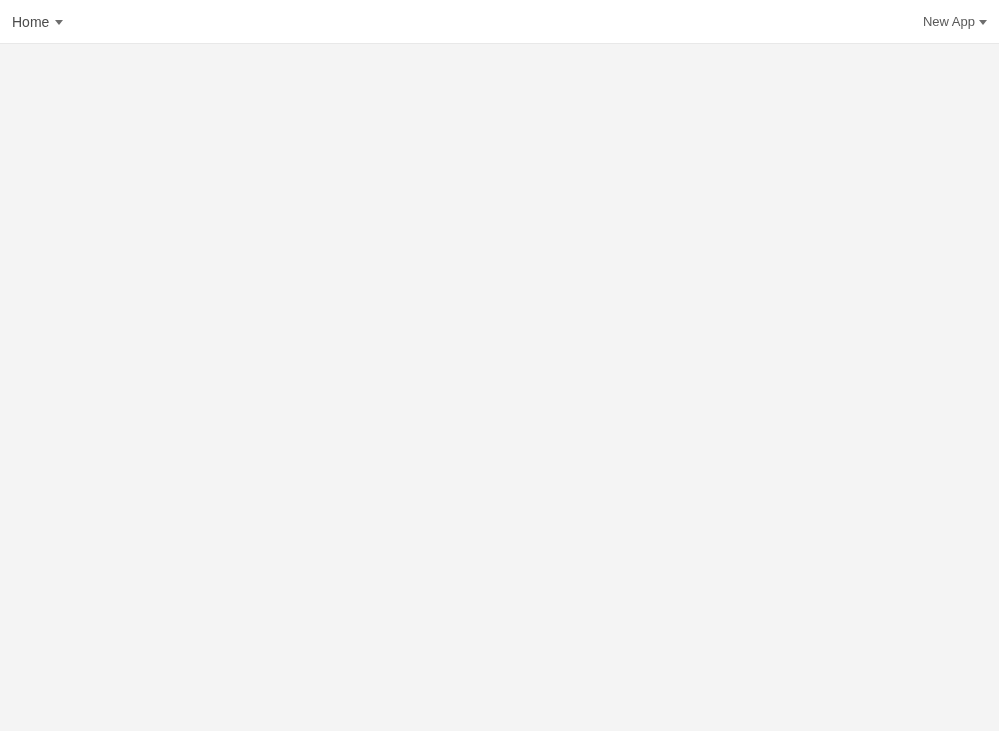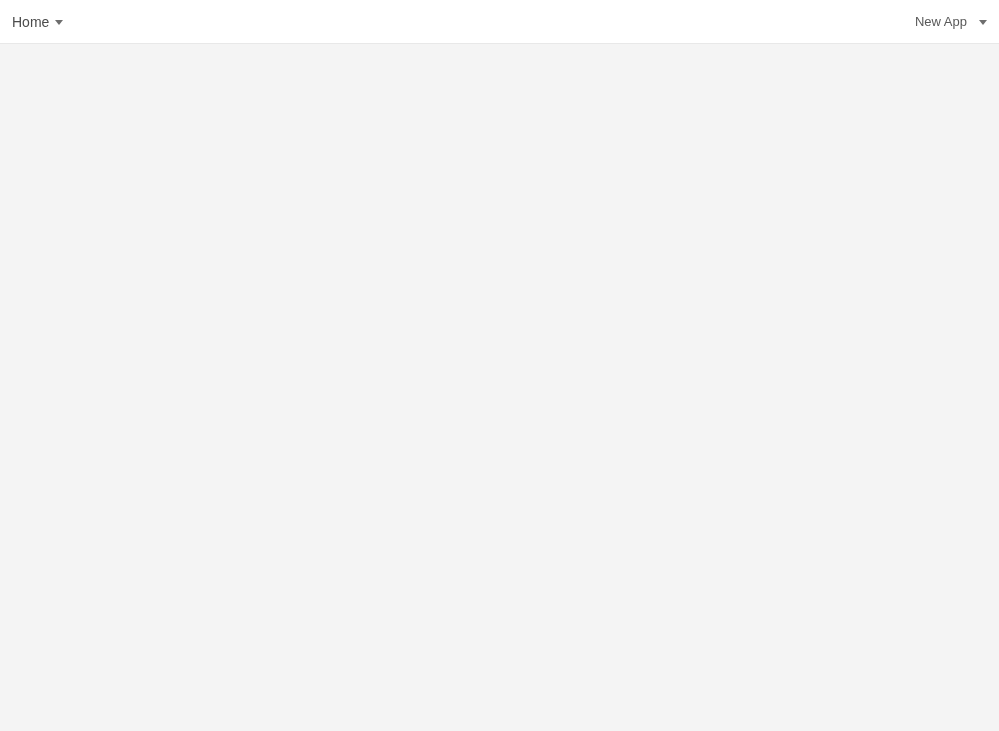--- a/index.html
+++ b/index.html
@@ -61,21 +61,21 @@
       font-size: 14px;
       font-weight: 400;
     }
     .header-right {
       display: flex;
       align-items: center;
     }
     .new-app-dropdown {
       display: flex;
       align-items: center;
-      gap: 12px;
+      gap: 4px;
       cursor: pointer;
       color: #595959;
       font-size: 13px;
     }
     .caret-down-small {
       width: 0;
       height: 0;
       border-left: 4px solid transparent;
       border-right: 4px solid transparent;
       border-top: 5px solid #6e6e6e;

